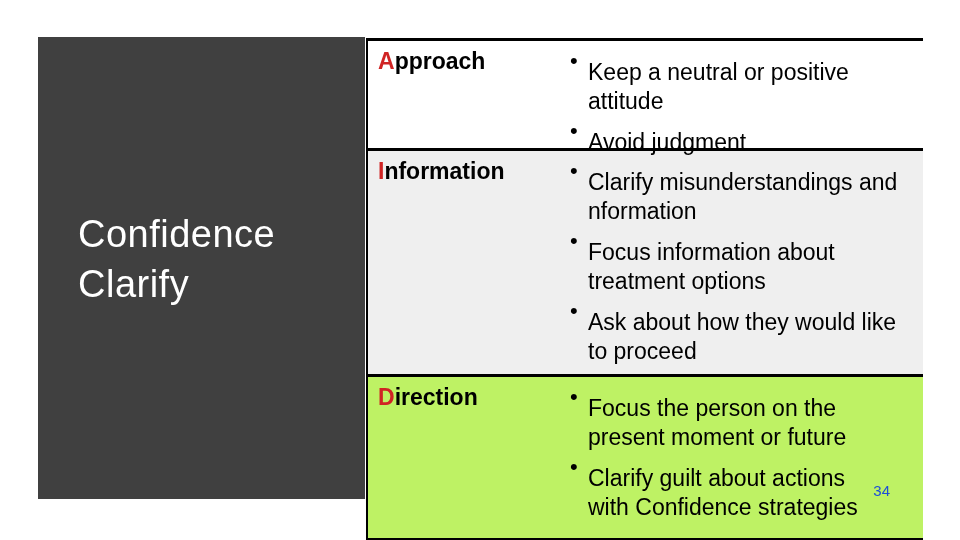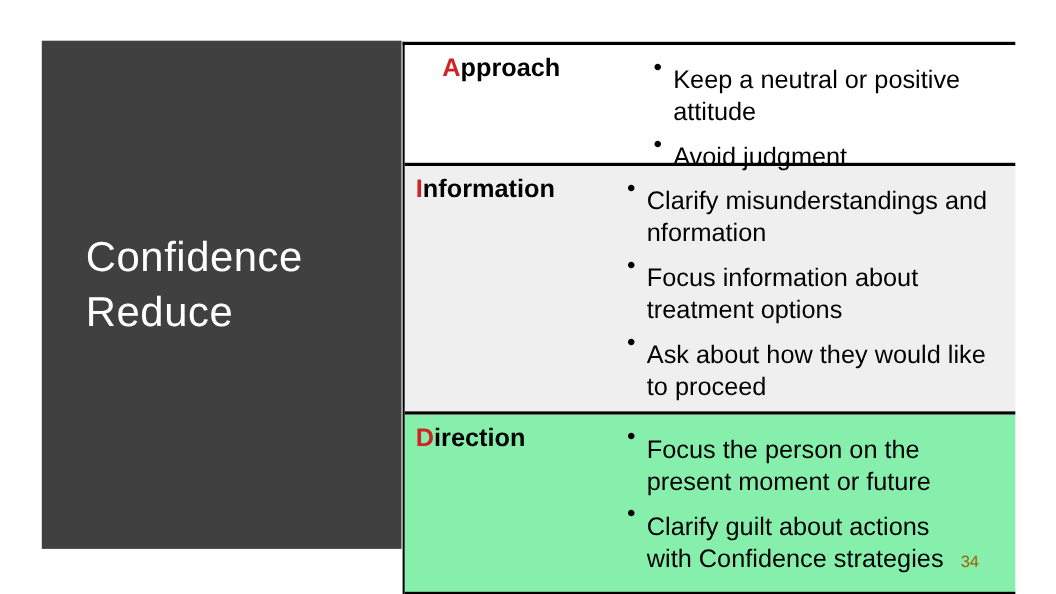--- a/index.html
+++ b/index.html
@@ -46,23 +46,23 @@
     box-sizing: border-box;
     border-top: 3px solid #000000;
     border-left: 2px solid #000000;
   }
   .t-row {
     display: flex;
     box-sizing: border-box;
     border-bottom: 3px solid #000000;
     align-items: flex-start;
   }
-  .t-row.row-0 { height: 110px; background: #ffffff; padding-left: 24px; }
+  .t-row.row-0 { height: 110px; background: #ffffff; }
   .t-row.row-1 { height: 226px; background: #efefef; }
-  .t-row.row-2 { height: 164px; background: #86efac; }
+  .t-row.row-2 { height: 164px; background: #bef264; }
 
   .term-cell {
     box-sizing: border-box;
     width: 192px;
     flex: 0 0 192px;
     padding: 6px 0 0 10px;
     font-size: 23px;
     line-height: 29px;
     font-weight: bold;
     color: #000000;
@@ -86,33 +86,33 @@
     width: 18px;
     font-size: 22px;
   }
   .bullet-text {
     white-space: pre-line;
     margin-top: 12px;
   }
 
   .page-number {
     position: absolute;
-    top: 502px;
+    top: 482px;
     right: 70px;
     font-size: 15px;
-    color: #a16207;
+    color: #1d4ed8;
   }
 </style>
 </head>
 <body>
 
 <div class="slide">
 
   <div class="sidebar">
-    <div class="sidebar-title">Confidence Reduce</div>
+    <div class="sidebar-title">Confidence Clarify</div>
   </div>
 
   <div class="info-table">
 
     <div class="t-row row-0">
       <div class="term-cell">
         <span class="term-first">A</span><span>pproach</span>
       </div>
       <div class="bullets-cell">
         <div class="bullet">

